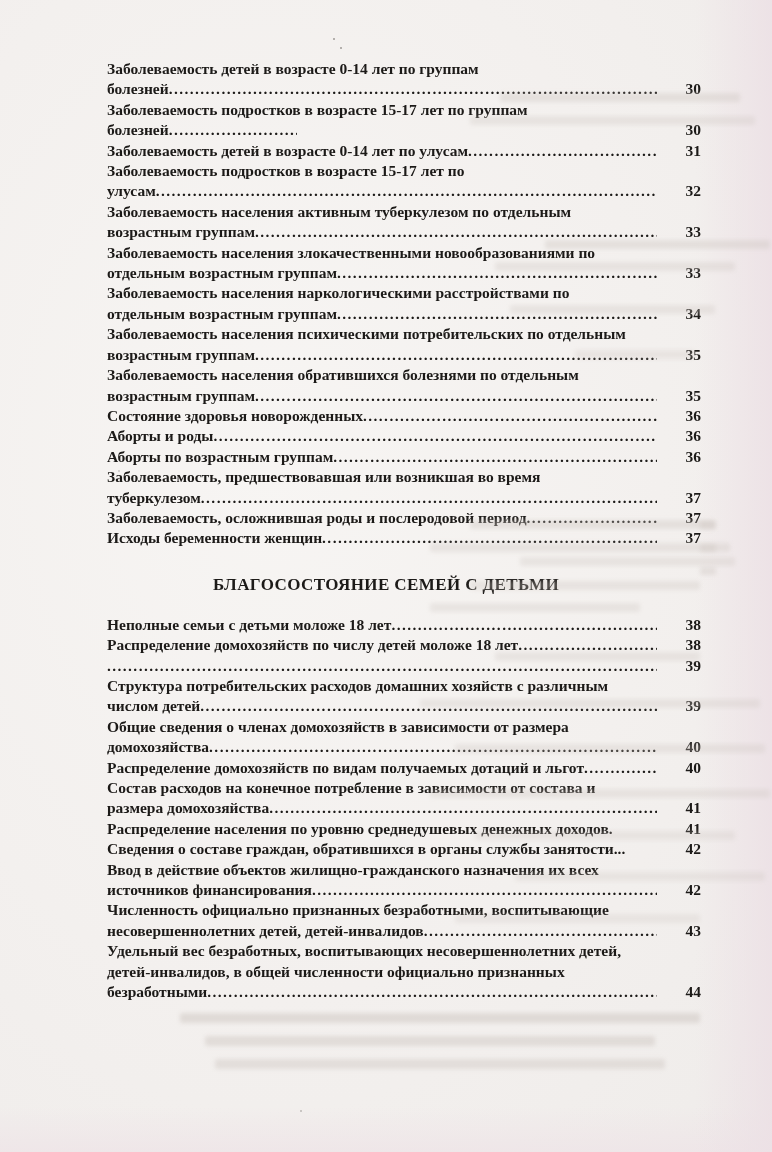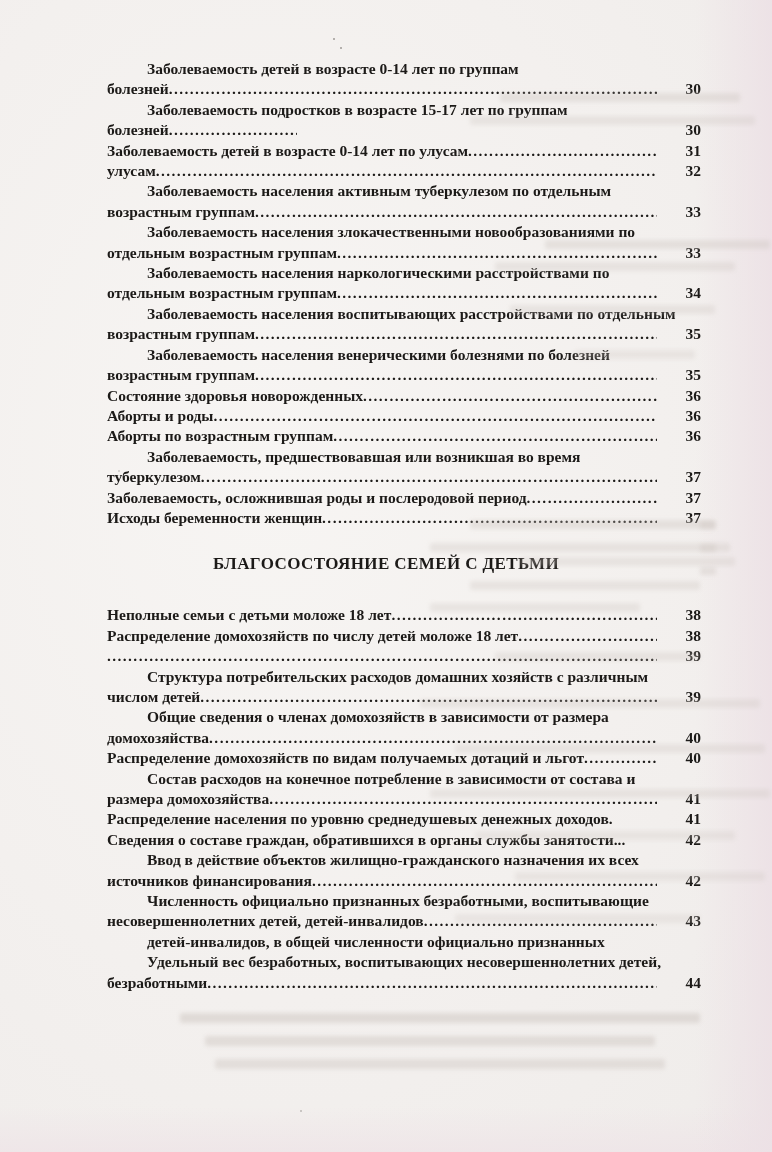--- a/index.html
+++ b/index.html
@@ -7,33 +7,33 @@
     width:772px;height:1152px;position:relative;overflow:hidden;
     font-family:"Liberation Serif","DejaVu Serif",serif;
     color:#1c1a18;
     background:
       linear-gradient(to right, rgba(244,241,239,0) 90%, rgba(236,224,229,.85) 100%),
       linear-gradient(to bottom, rgba(244,241,239,0) 96%, rgba(238,228,231,.8) 100%),
       radial-gradient(ellipse at 35% 40%, #f7f5f3 0%, #f3f0ee 55%, #efecea 100%);
   }
   .sheet{position:absolute;inset:0;}
   .toc{position:absolute;left:107px;top:59px;width:594px;}
-  .toc-line{font-size:15.5px;font-weight:bold;line-height:20.4px;white-space:nowrap;margin-left:40px;}
+  .toc-line{font-size:15.5px;font-weight:bold;line-height:20.4px;white-space:nowrap;}
   .entry-row{display:flex;align-items:baseline;line-height:20.4px;}
   .row-text{flex:0 0 auto;font-size:15.5px;font-weight:bold;white-space:nowrap;}
   .leader{flex:1 1 auto;overflow:hidden;white-space:nowrap;min-width:0;
           font-size:15.5px;font-weight:bold;letter-spacing:1.4px;}
   .spacer{flex:0 0 0px;}
   .entry-row.short .leader{flex:0 0 128px;}
   .entry-row.short .spacer{flex:1 1 auto;}
   .entry-row.none .spacer{flex:1 1 auto;}
   .page-num{flex:0 0 44px;text-align:right;font-size:15.5px;font-weight:bold;}
   .section-heading{
     font-size:17px;font-weight:bold;text-align:center;letter-spacing:.4px;
-    margin:26px 0 31px;transform:translateX(-18px);white-space:nowrap;
+    margin:26px 0 20px;transform:translateX(-18px);white-space:nowrap;
   }
   
   .ghost{position:absolute;height:9px;background:#cdc5c0;opacity:.38;filter:blur(2px);border-radius:2px;}
   .ghost.num{width:16px;height:8px;}
   .speck{position:absolute;width:2px;height:2px;background:#8a8681;border-radius:50%;opacity:.8;}
 </style>
 </head>
 <body>
 
 <div class="sheet">
@@ -59,20 +59,21 @@
       </div>
       <div class="toc-entry">
         <div class="entry-row ">
           <span class="row-text">Заболеваемость детей в возрасте 0-14 лет по улусам</span>
           <span class="leader">........................................................................................................................................................................................................</span>
           <span class="spacer"></span>
           <span class="page-num">31</span>
         </div>
       </div>
       <div class="toc-entry">
+        <div class="toc-line">Заболеваемость подростков в возрасте 15-17 лет по</div>
         <div class="entry-row ">
           <span class="row-text">улусам</span>
           <span class="leader">........................................................................................................................................................................................................</span>
           <span class="spacer"></span>
           <span class="page-num">32</span>
         </div>
       </div>
       <div class="toc-entry">
         <div class="toc-line">Заболеваемость населения активным туберкулезом по отдельным</div>
         <div class="entry-row ">
@@ -94,30 +95,30 @@
       <div class="toc-entry">
         <div class="toc-line">Заболеваемость населения наркологическими расстройствами по</div>
         <div class="entry-row ">
           <span class="row-text">отдельным возрастным группам</span>
           <span class="leader">........................................................................................................................................................................................................</span>
           <span class="spacer"></span>
           <span class="page-num">34</span>
         </div>
       </div>
       <div class="toc-entry">
-        <div class="toc-line">Заболеваемость населения воспитывающих расстройствами по отдельным</div>
+        <div class="toc-line">Заболеваемость населения психическими потребительских по отдельным</div>
         <div class="entry-row ">
           <span class="row-text">возрастным группам</span>
           <span class="leader">........................................................................................................................................................................................................</span>
           <span class="spacer"></span>
           <span class="page-num">35</span>
         </div>
       </div>
       <div class="toc-entry">
-        <div class="toc-line">Заболеваемость населения венерическими болезнями по болезней</div>
+        <div class="toc-line">Заболеваемость населения обратившихся болезнями по отдельным</div>
         <div class="entry-row ">
           <span class="row-text">возрастным группам</span>
           <span class="leader">........................................................................................................................................................................................................</span>
           <span class="spacer"></span>
           <span class="page-num">35</span>
         </div>
       </div>
       <div class="toc-entry">
         <div class="entry-row ">
           <span class="row-text">Состояние здоровья новорожденных</span>
@@ -252,22 +253,22 @@
       <div class="toc-entry">
         <div class="toc-line">Численность официально признанных безработными, воспитывающие</div>
         <div class="entry-row ">
           <span class="row-text">несовершеннолетних детей, детей-инвалидов</span>
           <span class="leader">........................................................................................................................................................................................................</span>
           <span class="spacer"></span>
           <span class="page-num">43</span>
         </div>
       </div>
       <div class="toc-entry">
+        <div class="toc-line">Удельный вес безработных, воспитывающих несовершеннолетних детей,</div>
         <div class="toc-line">детей-инвалидов, в общей численности официально признанных</div>
-        <div class="toc-line">Удельный вес безработных, воспитывающих несовершеннолетних детей,</div>
         <div class="entry-row ">
           <span class="row-text">безработными</span>
           <span class="leader">........................................................................................................................................................................................................</span>
           <span class="spacer"></span>
           <span class="page-num">44</span>
         </div>
       </div>
     </div>
 
   <div class="ghost" style="left:500px;top:93px;width:240px;"></div>

